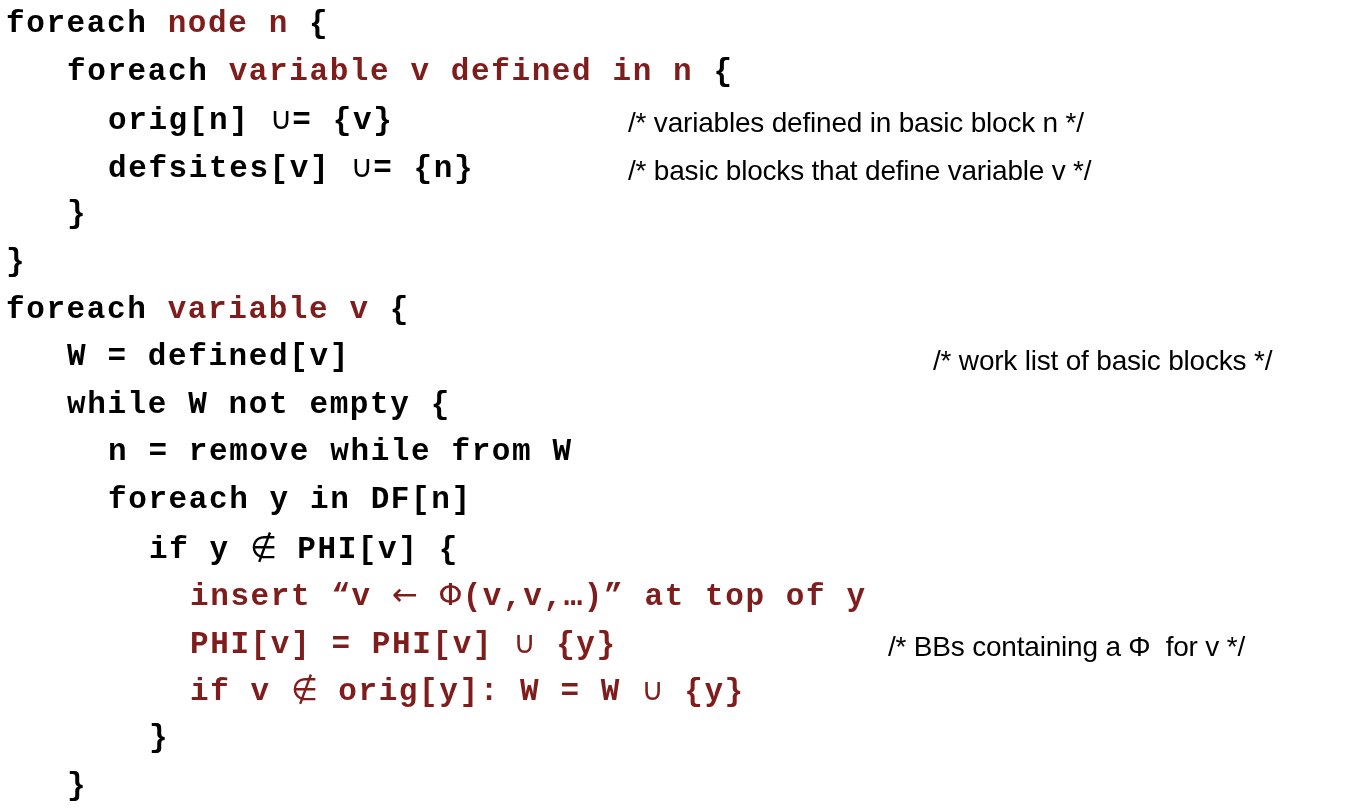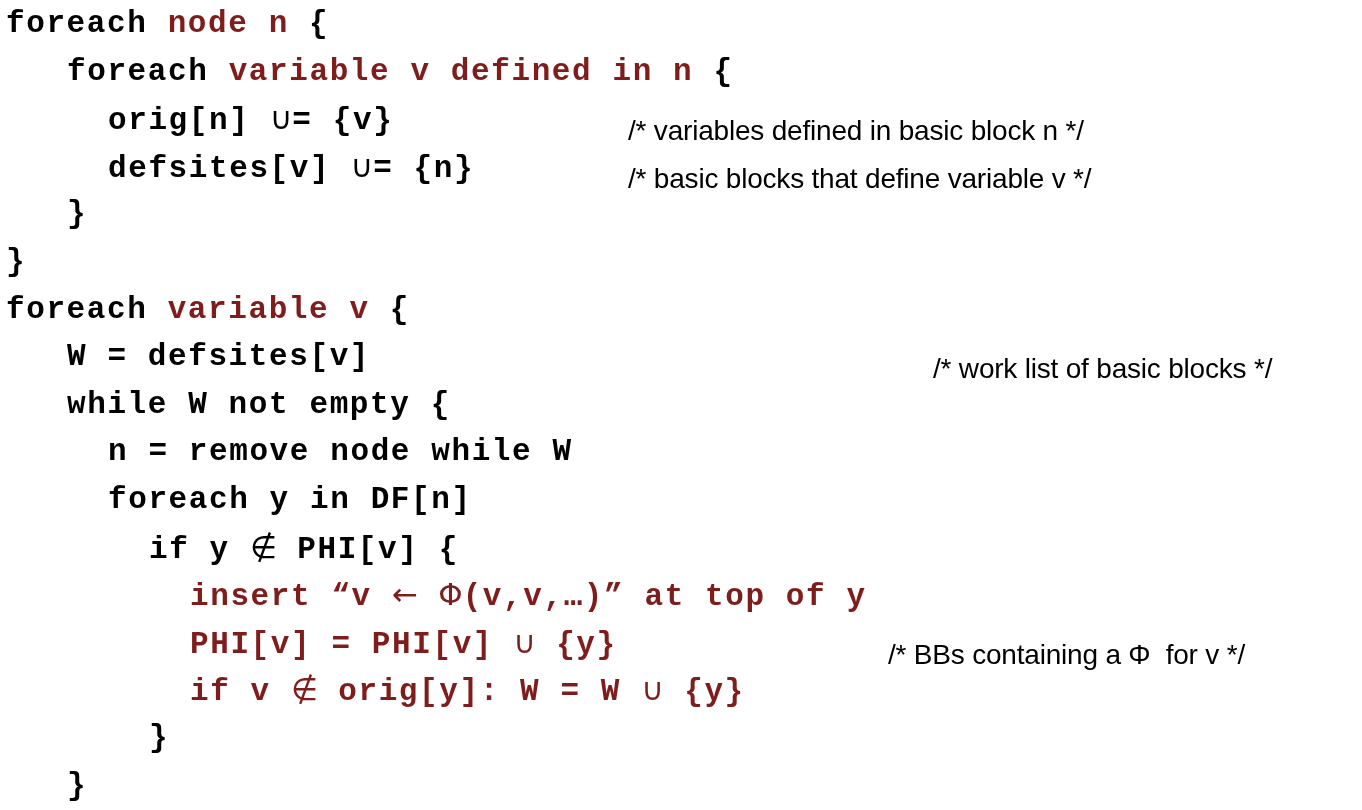--- a/index.html
+++ b/index.html
@@ -45,21 +45,21 @@
 
   
   .op {
     font-family: "DejaVu Sans", sans-serif;
     font-weight: normal;
     letter-spacing: 0;
   }
 
   .comment {
     position: absolute;
-    top: 12px;
+    top: 4px;
     font-family: "Liberation Sans", "DejaVu Sans", sans-serif;
     font-weight: normal;
     font-size: 28px;
     color: #000000;
     white-space: pre;
     letter-spacing: -0.2px;
   }
 
   
   .ind-0 { padding-left: 6px; }
@@ -72,23 +72,23 @@
 <body>
 
 <div id="code-listing">
     <div class="code-line"><span class="code ind-0"><span class="blk">foreach </span><span class="kw-blue">node n</span><span class="blk"> {</span></span></div>
     <div class="code-line"><span class="code ind-3"><span class="blk">foreach </span><span class="kw-blue">variable v defined in n</span><span class="blk"> {</span></span></div>
     <div class="code-line"><span class="code ind-5"><span class="blk">orig[n] </span><span class="blk op">∪</span><span class="blk">= {v}</span></span><span class="comment" style="left: 628px;">/* variables defined in basic block n */</span></div>
     <div class="code-line"><span class="code ind-5"><span class="blk">defsites[v] </span><span class="blk op">∪</span><span class="blk">= {n}</span></span><span class="comment" style="left: 628px;">/* basic blocks that define variable v */</span></div>
     <div class="code-line"><span class="code ind-3"><span class="blk">}</span></span></div>
     <div class="code-line"><span class="code ind-0"><span class="blk">}</span></span></div>
     <div class="code-line"><span class="code ind-0"><span class="blk">foreach </span><span class="kw-blue">variable v</span><span class="blk"> {</span></span></div>
-    <div class="code-line"><span class="code ind-3"><span class="blk">W = defsites[v]</span></span><span class="comment" style="left: 933px;">/* work list of basic blocks */</span></div>
+    <div class="code-line"><span class="code ind-3"><span class="blk">W = defined[v]</span></span><span class="comment" style="left: 933px;">/* work list of basic blocks */</span></div>
     <div class="code-line"><span class="code ind-3"><span class="blk">while W not empty {</span></span></div>
-    <div class="code-line"><span class="code ind-5"><span class="blk">n = remove node while W</span></span></div>
+    <div class="code-line"><span class="code ind-5"><span class="blk">n = remove while from W</span></span></div>
     <div class="code-line"><span class="code ind-5"><span class="blk">foreach y in DF[n]</span></span></div>
     <div class="code-line"><span class="code ind-7"><span class="blk">if y </span><span class="blk op">∉</span><span class="blk"> PHI[v] {</span></span></div>
     <div class="code-line"><span class="code ind-9"><span class="kw-blue">insert “v </span><span class="kw-blue op">←</span><span class="kw-blue"> </span><span class="kw-blue op">Φ</span><span class="kw-blue">(v,v,…)” at top of y</span></span></div>
     <div class="code-line"><span class="code ind-9"><span class="kw-blue">PHI[v] = PHI[v] </span><span class="kw-blue op">∪</span><span class="kw-blue"> {y}</span></span><span class="comment" style="left: 888px;">/* BBs containing a Φ  for v */</span></div>
     <div class="code-line"><span class="code ind-9"><span class="kw-blue">if v </span><span class="kw-blue op">∉</span><span class="kw-blue"> orig[y]: W = W </span><span class="kw-blue op">∪</span><span class="kw-blue"> {y}</span></span></div>
     <div class="code-line"><span class="code ind-7"><span class="blk">}</span></span></div>
     <div class="code-line"><span class="code ind-3"><span class="blk">}</span></span></div>
     <div class="code-line"><span class="code ind-0"></span></div>
   </div>
 

